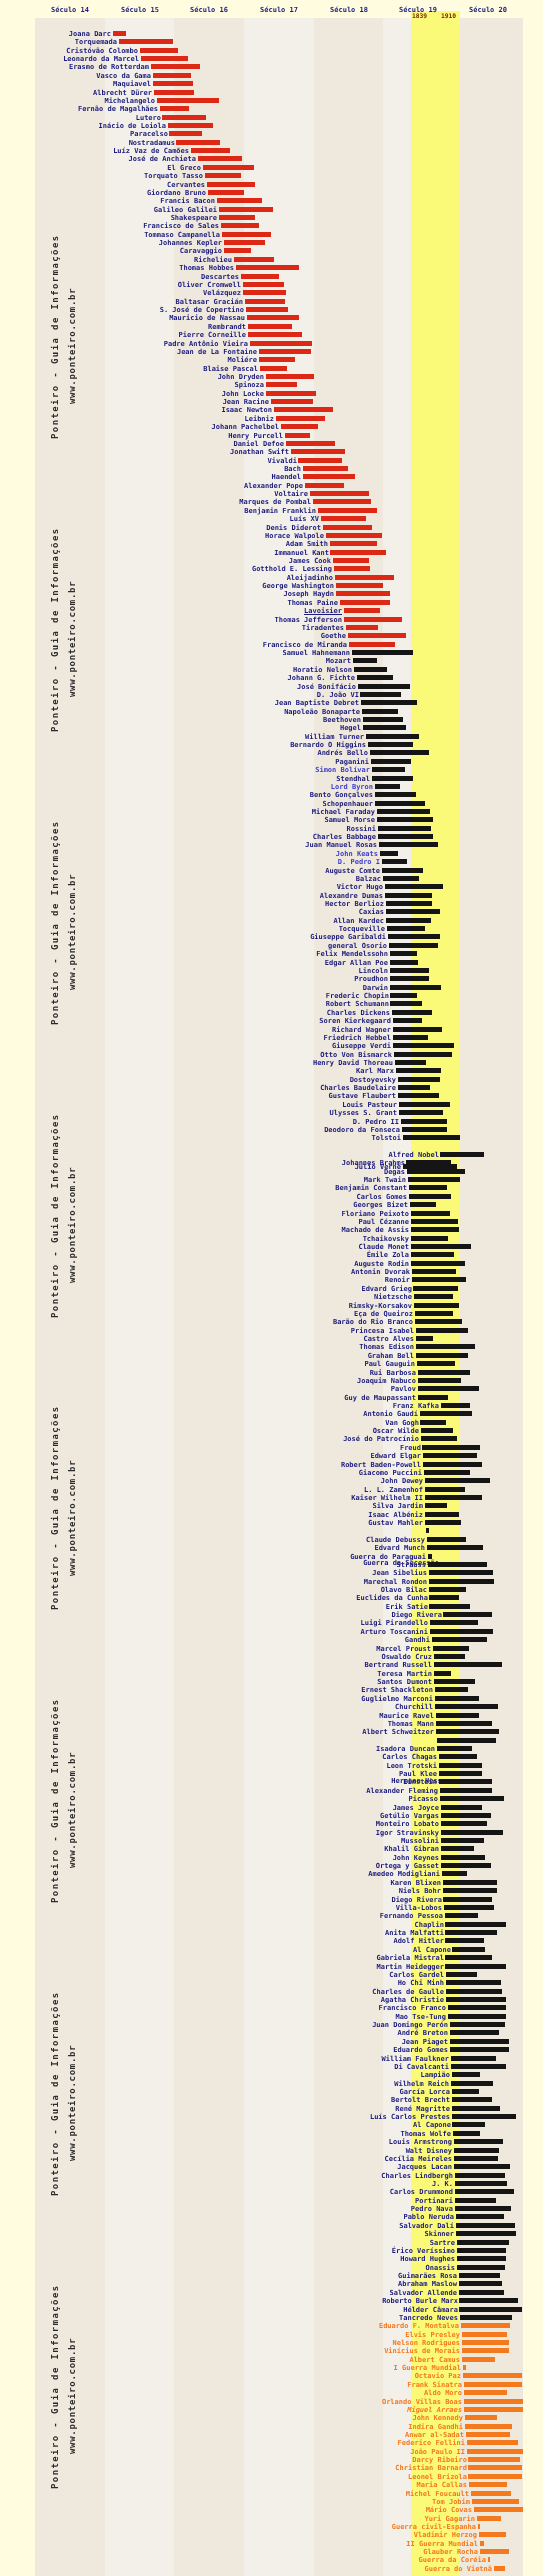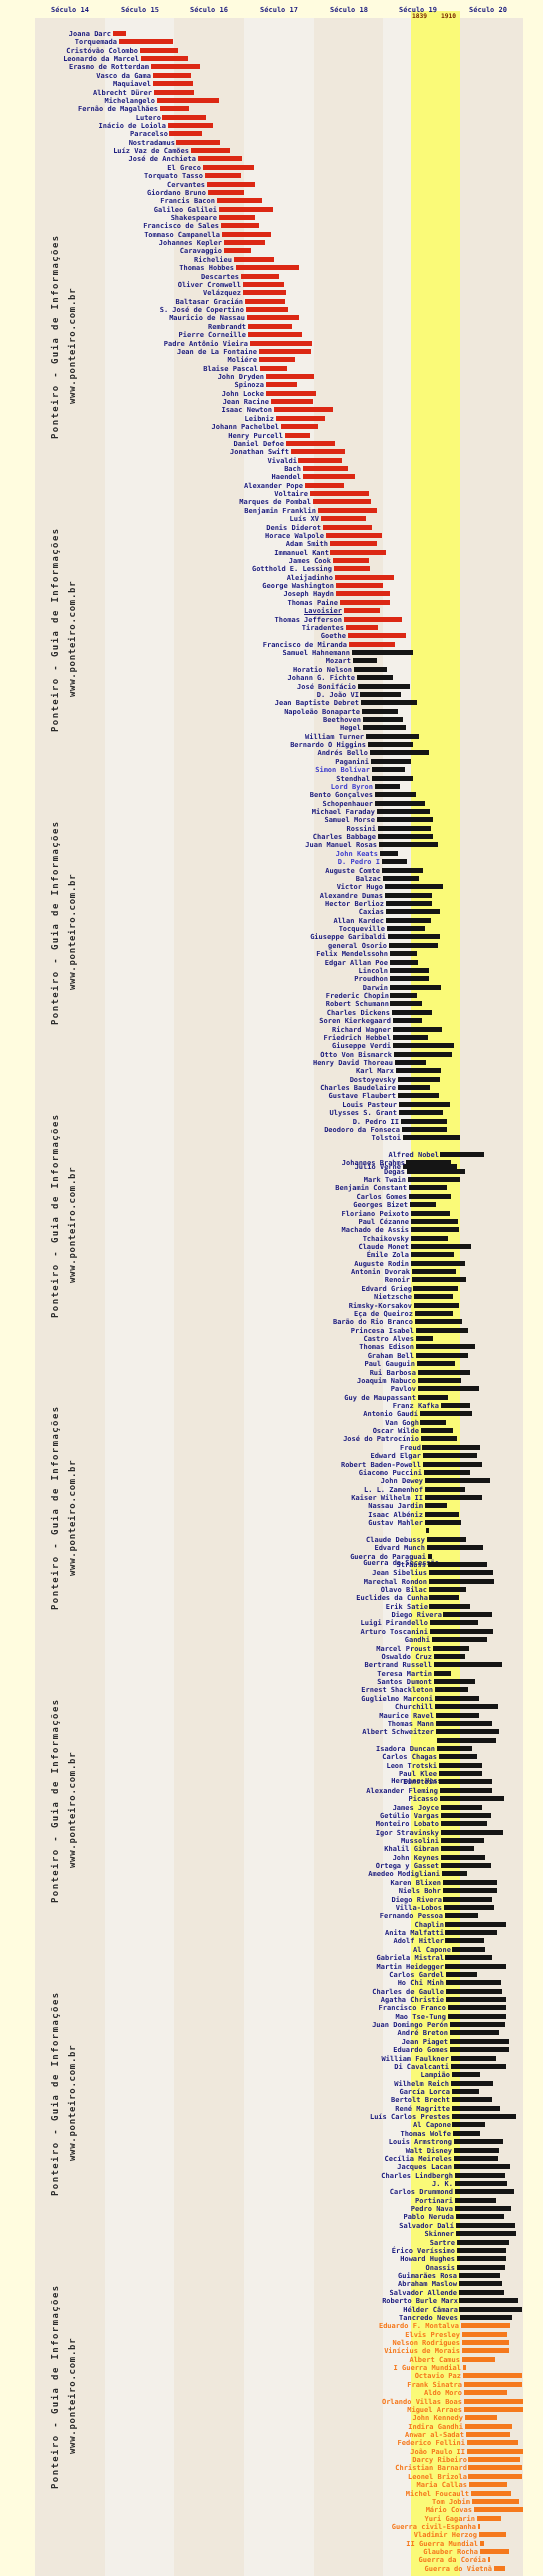--- a/index.html
+++ b/index.html
@@ -761,21 +761,21 @@
       </div>
       <div class="row" style="top: 1486px;">
         <span class="person-name" style="right: 121px;">L. L. Zamenhof</span>
         <div class="lifespan-bar bar-b" style="left: 425px; width: 40px;"></div>
       </div>
       <div class="row" style="top: 1494px;">
         <span class="person-name" style="right: 121px;">Kaiser Wilhelm II</span>
         <div class="lifespan-bar bar-b" style="left: 425px; width: 57px;"></div>
       </div>
       <div class="row" style="top: 1502px;">
-        <span class="person-name" style="right: 121px;">Nassau Jardim</span>
+        <span class="person-name" style="right: 121px;">Silva Jardim</span>
         <div class="lifespan-bar bar-b" style="left: 425px; width: 21.6px;"></div>
       </div>
       <div class="row" style="top: 1511px;">
         <span class="person-name" style="right: 121px;">Isaac Albéniz</span>
         <div class="lifespan-bar bar-b" style="left: 425px; width: 34px;"></div>
       </div>
       <div class="row" style="top: 1519px;">
         <span class="person-name" style="right: 121px;">Gustav Mahler</span>
         <div class="lifespan-bar bar-b" style="left: 425px; width: 36px;"></div>
       </div>
@@ -1193,21 +1193,21 @@
       </div>
       <div class="row" style="top: 2389px;">
         <span class="person-name org" style="right: 82px;">Aldo Moro</span>
         <div class="lifespan-bar bar-o" style="left: 464px; width: 43px;"></div>
       </div>
       <div class="row" style="top: 2398px;">
         <span class="person-name org" style="right: 82px;">Orlando Villas Boas</span>
         <div class="lifespan-bar bar-o" style="left: 464px; width: 59px;"></div>
       </div>
       <div class="row" style="top: 2406px;">
-        <span class="person-name org" style="right: 82px;">Miguel Arraes</span>
+        <span class="person-name org" style="right: 82px; font-style: italic;">Miguel Arraes</span>
         <div class="lifespan-bar bar-o" style="left: 464px; width: 59px;"></div>
       </div>
       <div class="row" style="top: 2414px;">
         <span class="person-name org" style="right: 81px;">John Kennedy</span>
         <div class="lifespan-bar bar-o" style="left: 465px; width: 32px;"></div>
       </div>
       <div class="row" style="top: 2423px;">
         <span class="person-name org" style="right: 81px; margin-left: 8px;">Indira Gandhi</span>
         <div class="lifespan-bar bar-o" style="left: 465px; width: 47px;"></div>
       </div>

